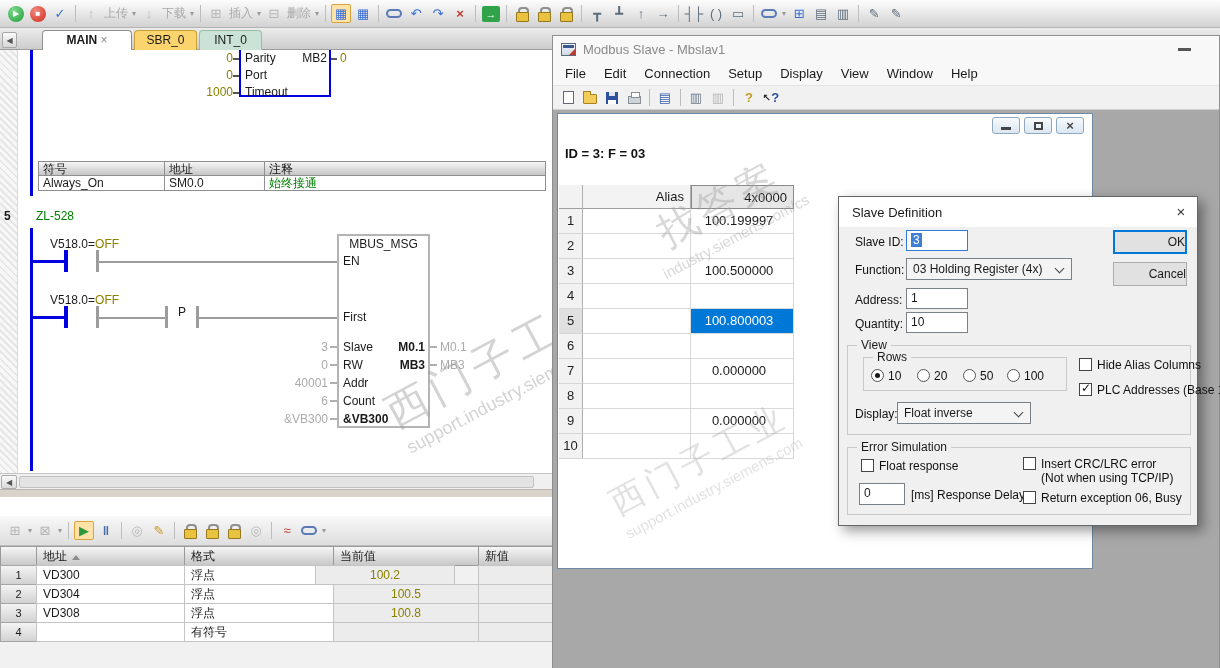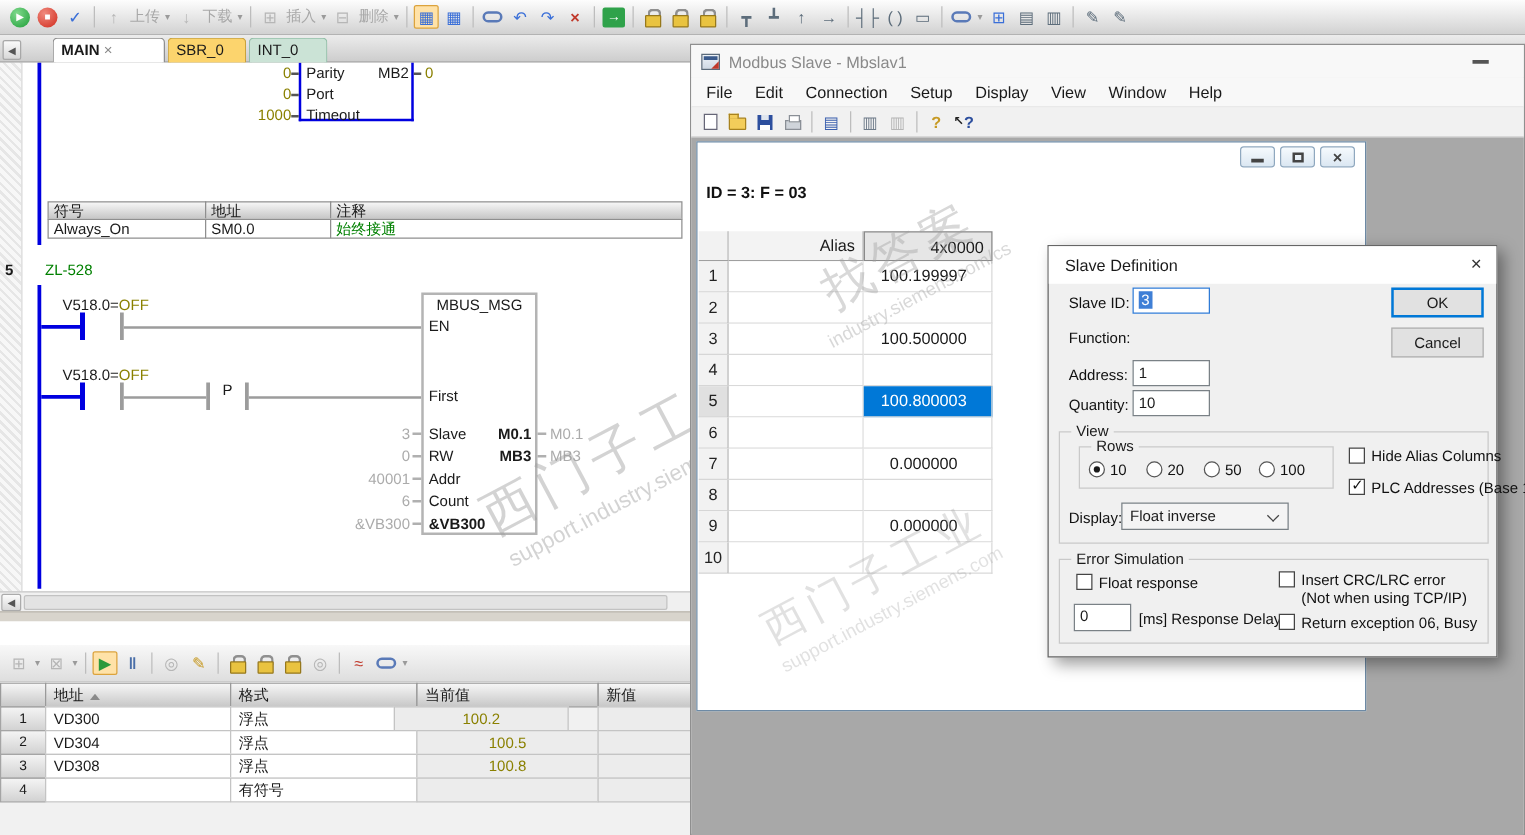--- a/index.html
+++ b/index.html
@@ -17,21 +17,21 @@
   .ball{width:16px;height:16px;border-radius:50%;display:inline-flex;align-items:center;justify-content:center;color:#fff;font-size:8px}
   .ball.run{background:radial-gradient(circle at 35% 30%,#7fd98c,#1f9e38)}
   .ball.stop{background:radial-gradient(circle at 35% 30%,#f08a7e,#d0291b)}
   .pill{width:16px;height:9px;border:2px solid #5a7ab8;border-radius:5px}
   .ic-lock{position:relative;width:12px;height:13px;display:inline-block}
   .ic-lock::before{content:"";position:absolute;left:2px;top:0;width:7px;height:6px;border:2px solid #8f8f8f;border-bottom:none;border-radius:4px 4px 0 0}
   .ic-lock::after{content:"";position:absolute;left:0;top:5px;width:11px;height:8px;background:#e9c340;border:1px solid #96781c;border-radius:1px}
   .greenchip{background:#2fa24a;color:#fff;border-radius:2px;width:18px;height:16px;display:inline-flex;align-items:center;justify-content:center;font-size:11px}
   
   .tabbar{left:0;top:28px;width:1220px;height:22px;background:linear-gradient(#ececec,#cdcdcd);border-bottom:1px solid #9d9d9d;z-index:1}
-  .tab{position:absolute;top:2px;height:20px;line-height:19px;border:1px solid #8f8f8f;border-bottom:none;border-radius:4px 4px 0 0;font-size:12px;padding:0 6px}
+  .tab{position:absolute;top:2px;height:20px;line-height:19px;text-align:center;border:1px solid #8f8f8f;border-bottom:none;border-radius:4px 4px 0 0;font-size:12px;padding:0 6px}
   .tscroll{position:absolute;left:2px;top:4px;width:15px;height:16px;background:linear-gradient(#fafafa,#d8d8d8);border:1px solid #a8a8a8;border-radius:2px;font-size:8px;color:#555;text-align:center;line-height:15px}
   
   .ladder{left:0;top:50px;width:552px;height:423px;background:#fff;overflow:hidden}
   .gutter{left:0;top:50px;width:18px;height:423px;background:repeating-linear-gradient(45deg,#e6e6e6 0 2px,#f7f7f7 2px 5px);border-right:1px solid #d8d8d8}
   .wire{background:#9c9c9c}
   .bluewire{background:#0000e0}
   .olive{color:#8a8000}
   .grayval{color:#ababab}
   .green{color:#008000}
   .ltxt{position:absolute;font-size:12px;white-space:nowrap}
@@ -79,21 +79,21 @@
   .mrow-num{background:#f2f2f2;border-right:1px solid #b0b0b0;border-bottom:1px solid #d6d6d6;text-align:center;line-height:24px;font-size:13px;color:#222}
   .mcell{background:#fff;border-right:1px solid #d9d9d9;border-bottom:1px solid #d9d9d9;font-size:13px;line-height:24px}
   .mval{text-align:center;padding-right:6px}
   .mhdr{background:#f3f3f3;border-right:1px solid #b0b0b0;border-bottom:1px solid #9f9f9f;font-size:13px;line-height:23px;text-align:right;padding-right:6px}
   .selblue{background:#0078d7 !important;color:#fff}
   
   .dlg{left:838px;top:196px;width:360px;height:330px;background:#f0f0f0;border:1px solid #666;box-shadow:5px 5px 12px rgba(0,0,0,.4);z-index:30}
   .dlgtitle{position:absolute;left:0;top:0;width:100%;height:30px;background:#fff;display:flex;align-items:center;padding-left:13px;font-size:13px}
   .dlbl{position:absolute;font-size:12px;color:#111;white-space:nowrap}
   .dfield{position:absolute;background:#fff;border:1px solid #7a8186;font-size:12px;line-height:19px;padding-left:4px}
-  .dbtn{position:absolute;background:#e1e1e1;border:1px solid #adadad;text-align:center;font-size:12px}
+  .dbtn{position:absolute;background:#e1e1e1;border:1px solid #adadad;text-align:right;font-size:12px}
   .group{position:absolute;border:1px solid #c9c9c9}
   .glabel{position:absolute;top:-8px;left:9px;background:#f0f0f0;padding:0 4px;font-size:12px}
   .radio{position:absolute;width:13px;height:13px;border:1px solid #555;border-radius:50%;background:#fff}
   .radio.on::after{content:"";position:absolute;left:3px;top:3px;width:5px;height:5px;background:#1a1a1a;border-radius:50%}
   .cb{position:absolute;width:13px;height:13px;border:1px solid #444;background:#fff}
   .cb.on::after{content:"✓";position:absolute;left:1px;top:-3px;font-size:12px;font-weight:bold;color:#111}
   .chev{display:inline-block;width:7px;height:7px;border-right:1px solid #444;border-bottom:1px solid #444;transform:rotate(45deg)}
   .combo{position:absolute;background:#f4f4f4;border:1px solid #7a8186;font-size:12px;line-height:20px;padding-left:6px}
   .seltext{background:#3f7fd6;color:#fff;padding:0 2px}
   
@@ -510,20 +510,21 @@
     <div class="dlgtitle">
       <span>Slave Definition</span>
     </div>
     <span style="position:absolute;left:332px;top:5px;width:20px;height:20px;text-align:center;line-height:19px;font-size:15px;color:#333">×</span>
 
     <span class="dlbl" style="left:16px;top:38px">Slave ID:</span>
     <div class="dfield" style="left:67px;top:33px;width:62px;height:21px;border-color:#2f7bd6"><span class="seltext">3</span></div>
     <div class="dbtn" style="left:274px;top:33px;width:74px;height:24px;line-height:21px;border:2px solid #0078d7">OK</div>
 
     <span class="dlbl" style="left:16px;top:66px">Function:</span>
+    <div class="combo" style="left:67px;top:61px;width:166px;height:22px"><span>03 Holding Register (4x)</span><span class="chev" style="position:absolute;right:8px;top:6px"></span></div>
     <div class="dbtn" style="left:274px;top:65px;width:74px;height:24px;line-height:22px">Cancel</div>
 
     <span class="dlbl" style="left:16px;top:96px">Address:</span>
     <div class="dfield" style="left:67px;top:91px;width:62px;height:21px">1</div>
 
     <span class="dlbl" style="left:16px;top:120px">Quantity:</span>
     <div class="dfield" style="left:67px;top:115px;width:62px;height:21px">10</div>
 
     <div class="group" style="left:8px;top:148px;width:344px;height:90px">
       <span class="glabel">View</span>

